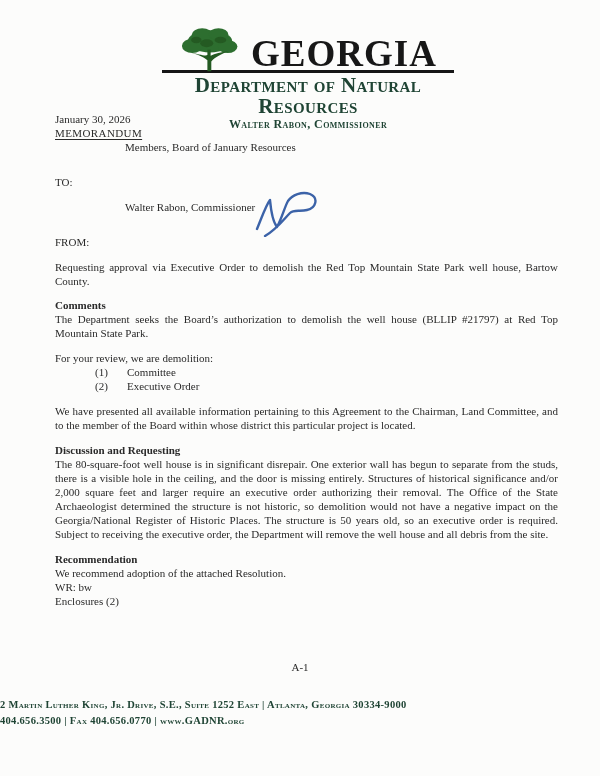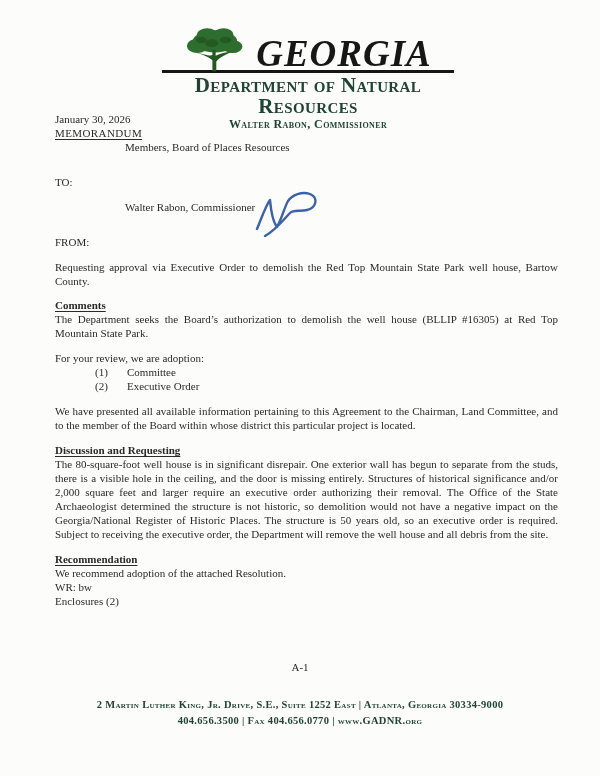--- a/index.html
+++ b/index.html
@@ -33,21 +33,20 @@
     transform:translateX(-50%);
     text-align:center;
   }
   .logo-row{
     display:flex;
     align-items:flex-end;
     justify-content:center;
     gap:8px;
     border-bottom:3px solid var(--rule-black);
     padding:0 4px 0 2px;
-    font-style:italic;
   }
   .tree-svg{display:block;margin-bottom:-2px;}
   .org-name{
     font-size:37px;
     font-weight:bold;
     letter-spacing:1px;
     line-height:0.85;
     color:#171717;
     margin-bottom:1px;
   }
@@ -96,41 +95,40 @@
   .from-row{position:relative;}
   .signature{
     position:absolute;
     left:198px;
     top:-9px;
     pointer-events:none;
   }
   .subject-row{margin-bottom:10px;}
   .sec-heading{
     font-weight:bold;
-    text-decoration:underline;
     text-underline-offset:2px;
   }
   .para{text-align:justify;}
   .gap-after{margin-bottom:11px !important;}
   .enc-row{display:flex;}
   .enc-row .enc-num{flex:0 0 32px;margin-left:40px;}
   .enc-row .enc-label{flex:1;}
 
   
   .page-num{
     position:absolute;
     top:661px;left:0;width:600px;
     text-align:center;
     font-size:11px;
     color:var(--ink);
   }
   .footer{
     position:absolute;
     top:697px;left:0;width:600px;
-    text-align:center;
+    text-align:left;
     color:var(--brand-green);
   }
   .footer .line{
     font-variant:small-caps;
     font-weight:bold;
     font-size:10.5px;
     letter-spacing:0.3px;
     line-height:16px;
   }
 </style>
@@ -163,39 +161,39 @@
   </div>
 
   <div class="memo">
 
     <p class="date-line">January 30, 2026</p>
 
     <p class="memorandum">MEMORANDUM</p>
 
     <div class="addr-row">
       <span class="lbl">TO:</span>
-      <span class="val">Members, Board of Places Resources</span>
+      <span class="val">Members, Board of January Resources</span>
     </div>
 
     <div class="addr-row from-row">
       <span class="lbl">FROM:</span>
       <span class="val">Walter Rabon, Commissioner</span>
       <svg class="signature" width="78" height="46" viewBox="0 0 78 46" aria-hidden="true">
         <path d="M4 38 C9 26 13 14 17 9 C18 20 20 31 24 36 C29 27 32 15 35 10 C39 4 49 0 57 3 C66 7 63 17 54 19 C47 21 41 18 37 22 C31 28 23 39 12 45" fill="none" stroke="var(--signature-blue)" stroke-width="2.4" stroke-linecap="round" stroke-linejoin="round"></path>
       </svg>
     </div>
 
     <div class="addr-row subject-row">
       <span class="val">Requesting approval via Executive Order to demolish the Red Top Mountain State Park well house, Bartow County.</span>
     </div>
 
     <p class="sec-heading">Comments</p>
-    <p class="para gap-after">The Department seeks the Board’s authorization to demolish the well house (BLLIP #16305) at Red Top Mountain State Park.</p>
-
-    <p>For your review, we are adoption:</p>
+    <p class="para gap-after">The Department seeks the Board’s authorization to demolish the well house (BLLIP #21797) at Red Top Mountain State Park.</p>
+
+    <p>For your review, we are demolition:</p>
     <div class="enc-row">
       <span class="enc-num">(1)</span>
       <span class="enc-label">Committee</span>
     </div>
     <div class="enc-row gap-after">
       <span class="enc-num">(2)</span>
       <span class="enc-label">Executive Order</span>
     </div>
 
     <p class="para gap-after">We have presented all available information pertaining to this Agreement to the Chairman, Land Committee, and to the member of the Board within whose district this particular project is located.</p>

